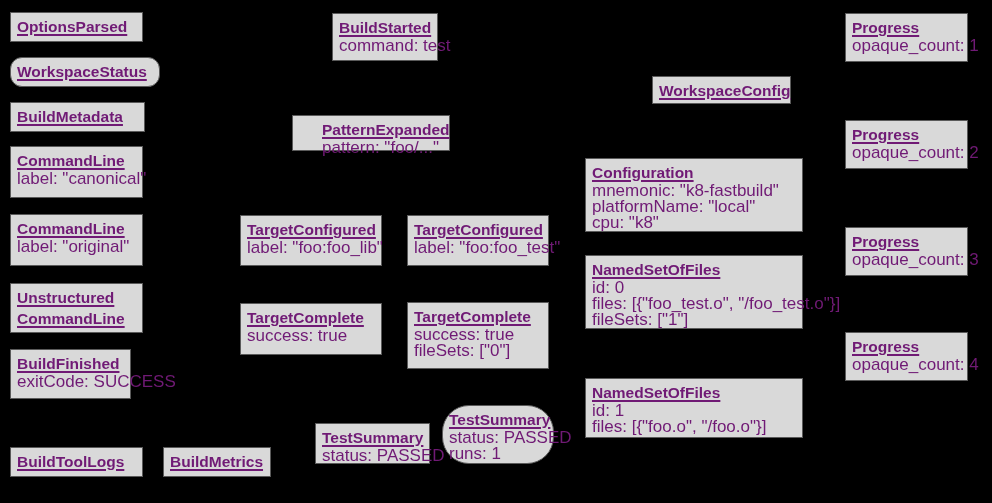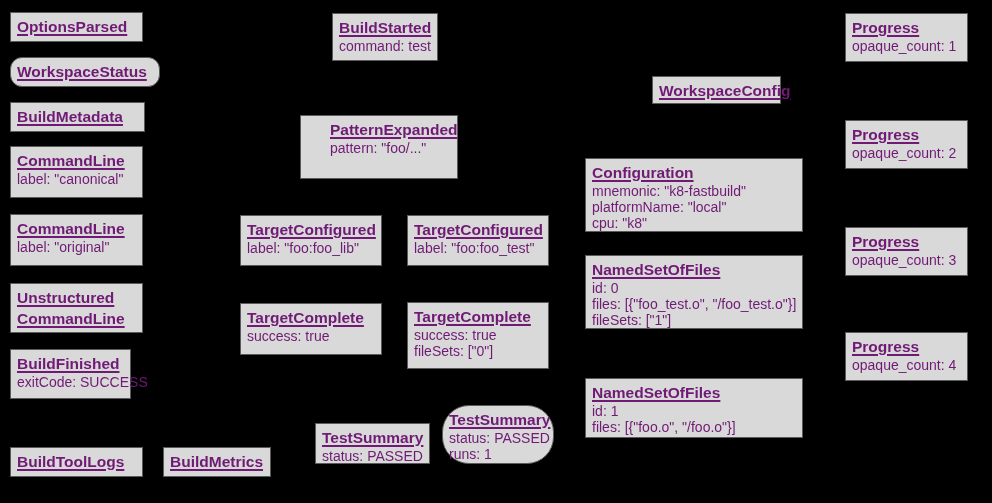--- a/index.html
+++ b/index.html
@@ -27,21 +27,21 @@
   .node-title {
     font-size: 15.5px;
     font-weight: bold;
     line-height: 21px;
     text-decoration: underline;
     text-decoration-thickness: 2px;
     text-underline-offset: 2px;
     white-space: normal;
   }
   .node-line {
-    font-size: 14px;
+    font-size: 17px;
     line-height: 16px;
     white-space: nowrap;
   }
 </style>
 </head>
 <body>
 
 <div id="canvas">
 
   <div class="node" style="left:10px; top:12px; width:133px; height:30px;">
@@ -81,21 +81,21 @@
 
   <div class="node" style="left:163px; top:447px; width:108px; height:30px;">
     <div class="node-title">BuildMetrics</div>
   </div>
 
   <div class="node" style="left:300px; top:13px; width:106px; height:48px;margin-left:32px;">
     <div class="node-title">BuildStarted</div>
     <div class="node-line">command: test</div>
   </div>
 
-  <div class="node" style="left:300px; top:115px; width:158px; height:64px;padding-left:29px;">
+  <div class="node" style="left:292px; top:115px; width:158px; height:36px;padding-left:29px;">
     <div class="node-title">PatternExpanded</div>
     <div class="node-line">pattern: "foo/..."</div>
   </div>
 
   <div class="node" style="left:240px; top:215px; width:142px; height:51px;">
     <div class="node-title">TargetConfigured</div>
     <div class="node-line">label: "foo:foo_lib"</div>
   </div>
 
   <div class="node" style="left:407px; top:215px; width:142px; height:51px;">
@@ -118,21 +118,21 @@
     <div class="node-title">TestSummary</div>
     <div class="node-line">status: PASSED</div>
   </div>
 
   <div class="node" style="left:442px; top:405px; width:112px; height:59px;border-radius:27px;">
     <div class="node-title">TestSummary</div>
     <div class="node-line">status: PASSED</div>
     <div class="node-line">runs: 1</div>
   </div>
 
-  <div class="node" style="left:652px; top:76px; width:129px; height:28px;">
+  <div class="node" style="left:652px; top:76px; width:139px; height:28px;">
     <div class="node-title">WorkspaceConfig</div>
   </div>
 
   <div class="node" style="left:585px; top:158px; width:218px; height:74px;">
     <div class="node-title">Configuration</div>
     <div class="node-line">mnemonic: "k8-fastbuild"</div>
     <div class="node-line">platformName: "local"</div>
     <div class="node-line">cpu: "k8"</div>
   </div>
 

